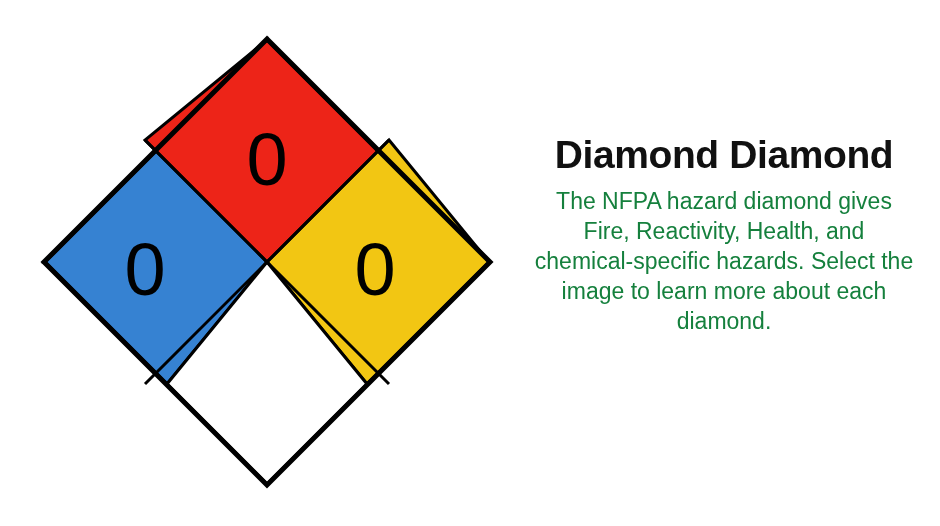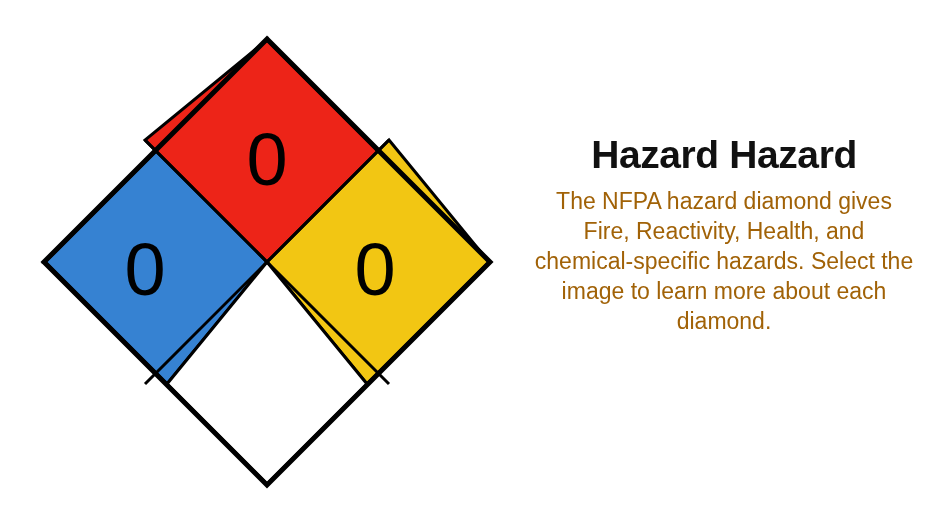--- a/index.html
+++ b/index.html
@@ -61,21 +61,21 @@
     letter-spacing: -0.4px;
     color: #111111;
     margin: 0 0 8px 0;
     white-space: nowrap;
   }
   #panel-body {
     font-family: "Liberation Sans", sans-serif;
     font-size: 23px;
     font-weight: 400;
     line-height: 30px;
-    color: #a16207;
+    color: #15803d;
     margin: 0;
     padding: 0 8px;
   }
 </style>
 </head>
 <body>
 
 <div id="screen">
 
   <div id="diamond-figure">
@@ -99,17 +99,17 @@
       <line x1="369" y1="126" x2="125" y2="370" stroke="#000000" stroke-width="3"></line>
 
       <text class="nfpa-rating-text" x="247" y="145">0</text>
       <text class="nfpa-rating-text" x="125" y="255">0</text>
       <text class="nfpa-rating-text" x="355" y="255">0</text>
       <text class="nfpa-rating-text" x="247" y="360"></text>
     </svg>
   </div>
 
   <div id="info-panel">
-    <h1 id="panel-title">Hazard Hazard</h1>
+    <h1 id="panel-title">Diamond Diamond</h1>
     <p id="panel-body">The NFPA hazard diamond gives Fire, Reactivity, Health, and chemical-specific hazards. Select the image to learn more about each diamond.</p>
   </div>
 
 </div>
 
 </body></html>

